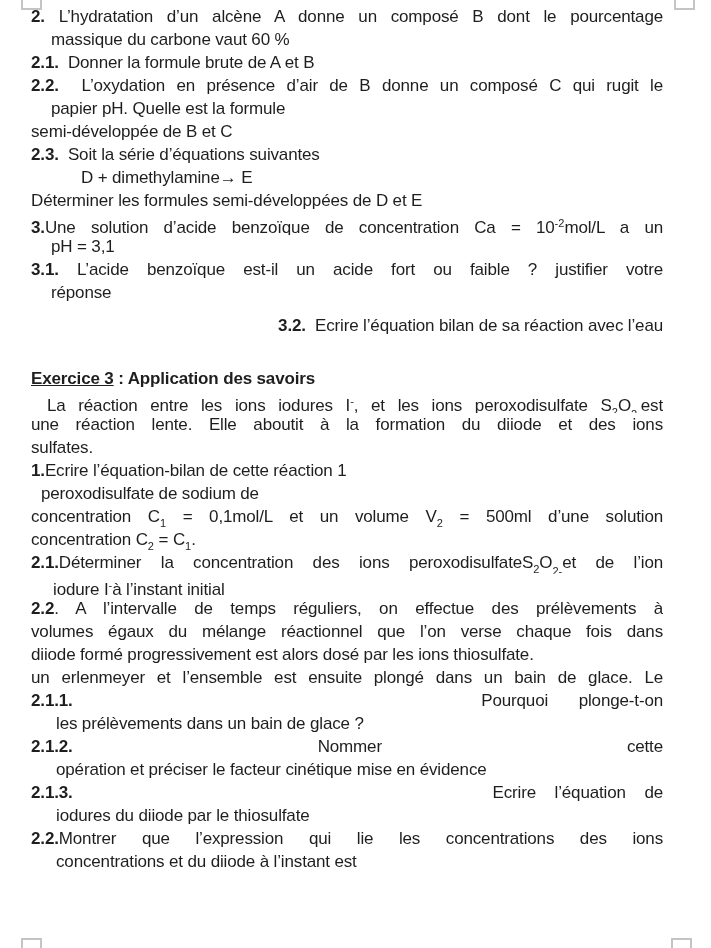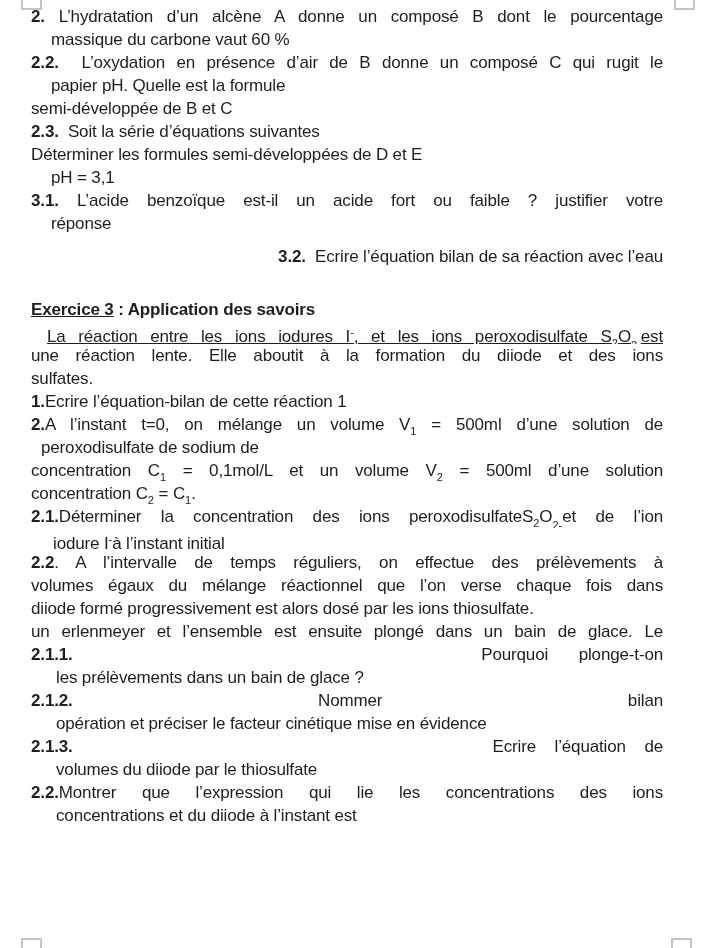--- a/index.html
+++ b/index.html
@@ -36,64 +36,66 @@
   #c-tr{left:674px;top:-7px;}
   #c-bl{left:21px;bottom:-7px;}
   #c-br{left:671px;bottom:-7px;}
 </style>
 </head>
 <body style="--bg: #ffffff; --ink: #1e1e1e; --mark: #c6c4c2;">
 
 <div id="doc">
     <div class="line just"><span class="b">2. </span><span>L’hydratation d’un alcène A donne un composé B dont le pourcentage</span></div>
     <div class="line" style="padding-left: 20px;"><span>massique du carbone vaut 60 %</span></div>
+    <div class="line"><span class="b">2.1.</span><span>&nbsp; Donner la formule brute de A et B</span></div>
     <div class="line just"><span class="b">2.2.</span><span>&nbsp; L’oxydation en présence d’air de B donne un composé C qui rugit le</span></div>
     <div class="line" style="padding-left: 20px;"><span>papier pH. Quelle est la formule</span></div>
     <div class="line"><span>semi-développée de B et C</span></div>
     <div class="line"><span class="b">2.3.</span><span>&nbsp; Soit la série d’équations suivantes</span></div>
+    <div class="line" style="padding-left: 50px;"><span>D + dimethylamine→ E</span></div>
     <div class="line"><span>Déterminer les formules semi-développées de D et E</span></div>
+    <div class="line just"><span class="b">3.</span><span>Une solution d’acide benzoïque de concentration Ca = 10</span><span class="sp">-2</span><span>mol/L a un</span></div>
     <div class="line" style="padding-left: 20px;"><span>pH = 3,1</span></div>
     <div class="line just"><span class="b">3.1.</span><span> L’acide benzoïque est-il un acide fort ou faible ? justifier votre</span></div>
     <div class="line" style="padding-left: 20px;"><span>réponse</span></div>
     <div class="line" style="margin-top: 10px; text-align: right;"><span class="b">3.2.</span><span>&nbsp; Ecrire l’équation bilan de sa réaction avec l’eau</span></div>
     <div class="line" style="margin-top: 30px;"><span class="b u">Exercice 3</span><span class="b"> : Application des savoirs</span></div>
-    <div class="line just" style="padding-left: 16px; text-decoration: underline;"><span>La réaction entre les ions iodures I</span><span class="sp">-</span><span>, et les ions peroxodisulfate S</span><span class="sb">2</span><span>O</span><span class="stack">
+    <div class="line just" style="padding-left: 16px;"><span>La réaction entre les ions iodures I</span><span class="sp">-</span><span>, et les ions peroxodisulfate S</span><span class="sb">2</span><span>O</span><span class="stack">
         <span>2-</span>
       </span><span>est</span></div>
     <div class="line just"><span>une réaction lente. Elle aboutit à la formation du diiode et des ions</span></div>
     <div class="line"><span>sulfates.</span></div>
     <div class="line"><span class="b">1.</span><span>Ecrire l’équation-bilan de cette réaction 1</span></div>
-    <div class="line just"><span class="b">2.</span><span>A l’instant t=0, on mélange un volume V</span><span class="sb">1</span><span> = 500ml d’une solution de</span></div>
     <div class="line" style="padding-left: 10px;"><span>peroxodisulfate de sodium de</span></div>
     <div class="line just"><span>concentration C</span><span class="sb">1</span><span> = 0,1mol/L et un volume V</span><span class="sb">2</span><span> = 500ml d’une solution</span></div>
     <div class="line"><span>concentration C</span><span class="sb">2</span><span> = C</span><span class="sb">1</span><span>.</span></div>
     <div class="line just"><span class="b">2.1.</span><span>Déterminer la concentration des ions peroxodisulfateS</span><span class="sb">2</span><span>O</span><span class="stack">
         <span>2-</span>
       </span><span>et de l’ion</span></div>
     <div class="line" style="padding-left: 22px;"><span>iodure I</span><span class="sp">-</span><span>à l’instant initial</span></div>
     <div class="line just"><span class="b">2.2</span><span>. A l’intervalle de temps réguliers, on effectue des prélèvements à</span></div>
     <div class="line just"><span>volumes égaux du mélange réactionnel que l’on verse chaque fois dans</span></div>
     <div class="line"><span>diiode formé progressivement est alors dosé par les ions thiosulfate.</span></div>
     <div class="line just"><span>un erlenmeyer et l’ensemble est ensuite plongé dans un bain de glace. Le</span></div>
     <div class="line split">
       <span><span class="b">2.1.1.</span></span>
       <span style="word-spacing: 26px;"><span>Pourquoi plonge-t-on</span></span>
     </div>
     <div class="line" style="padding-left: 25px;"><span>les prélèvements dans un bain de glace ?</span></div>
     <div class="line split">
       <span><span class="b">2.1.2.</span></span>
       <span><span>Nommer</span></span>
-      <span><span>bilan</span></span>
+      <span><span>cette</span></span>
     </div>
     <div class="line" style="padding-left: 25px;"><span>opération et préciser le facteur cinétique mise en évidence</span></div>
     <div class="line split">
       <span><span class="b">2.1.3.</span></span>
       <span style="word-spacing: 14px;"><span>Ecrire l’équation de</span></span>
     </div>
-    <div class="line" style="padding-left: 25px;"><span>volumes du diiode par le thiosulfate</span></div>
+    <div class="line" style="padding-left: 25px;"><span>iodures du diiode par le thiosulfate</span></div>
     <div class="line just"><span class="b">2.2.</span><span>Montrer que l’expression qui lie les concentrations des ions</span></div>
     <div class="line" style="padding-left: 25px;"><span>concentrations et du diiode à l’instant est</span></div>
   </div>
 
 <div class="corner" id="c-tl"></div>
 <div class="corner" id="c-tr"></div>
 <div class="corner" id="c-bl"></div>
 <div class="corner" id="c-br"></div>
 
 </body></html>

